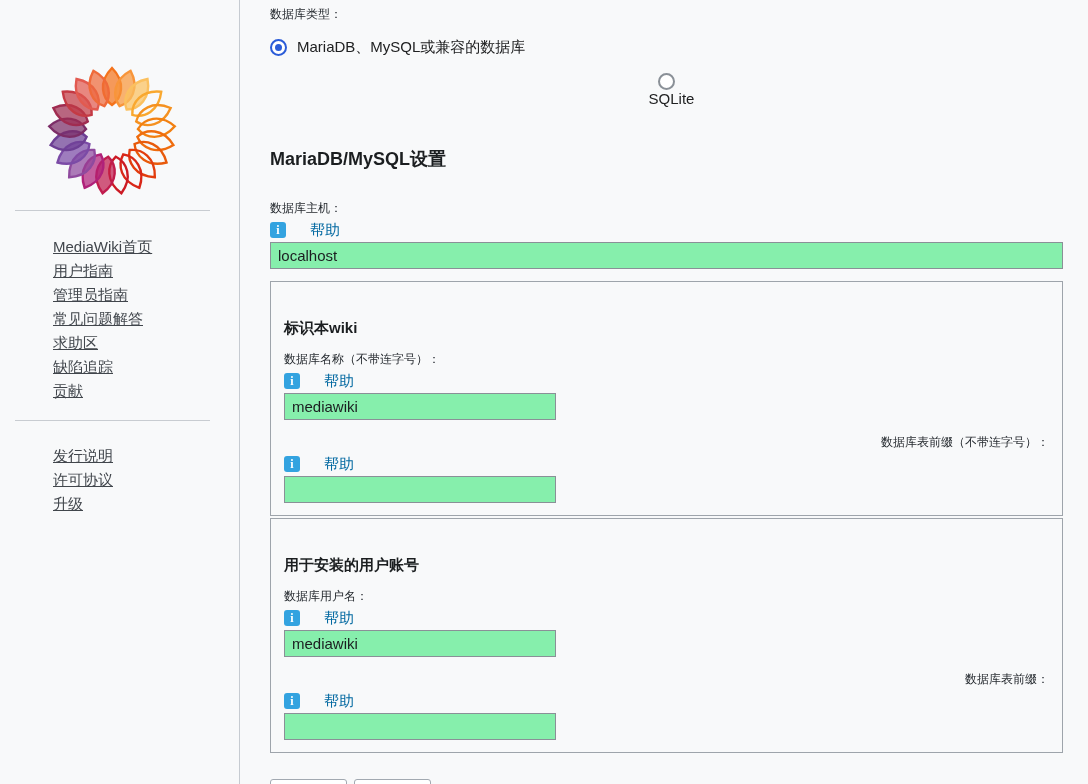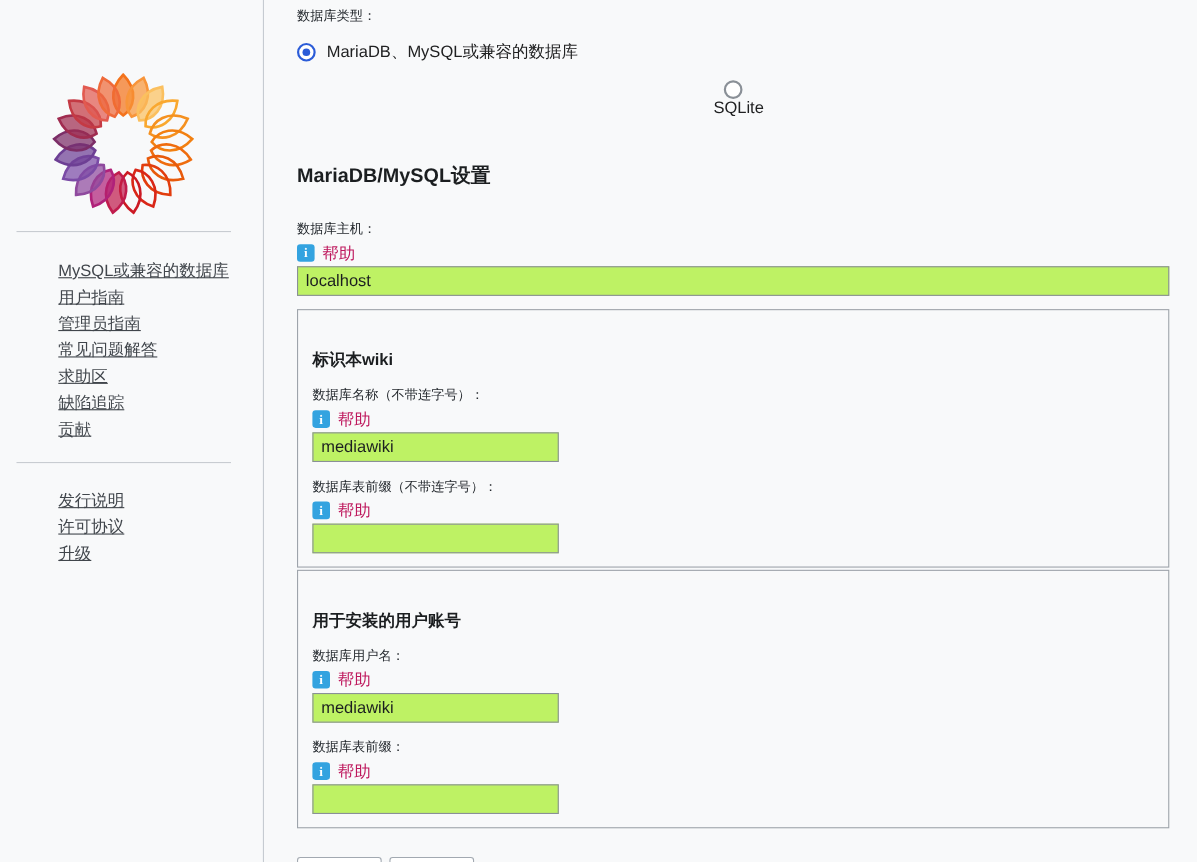--- a/index.html
+++ b/index.html
@@ -55,39 +55,39 @@
     margin:54px 0 0 0; font-size:18px; line-height:24px;
     font-weight:bold; color:#1b1e20;
   }
   .label-host { margin-top:27px; }
   .help-row { margin-top:3px; height:18px; display:flex; align-items:center; cursor:pointer; width:max-content; }
   .help-icon {
     width:16px; height:16px; border-radius:3px; background:#33a3e0;
     color:#fff; font-weight:bold; font-size:12px; line-height:16px;
     display:inline-block; text-align:center; font-family:"Liberation Serif",serif;
   }
-  .help-text { margin-left:7px; color:#be185d; }
+  .help-text { margin-left:24px; color:#0369a1; }
   input.text-input {
     display:block; margin-top:3px; height:27px; border:1px solid #8a9097;
-    background:#bef264; font-size:15px; padding:2px 7px; border-radius:0;
+    background:#86efac; font-size:15px; padding:2px 7px; border-radius:0;
     font-family:"Liberation Sans","DejaVu Sans",sans-serif; color:#1b1e20; outline:none;
   }
   .input-full { width:100%; }
-  .input-short { width:224px; }
+  .input-short { width:272px; }
   .ssl-row { margin-top:14px; display:flex; align-items:center; height:16px; }
   .ssl-row .choice-label { margin-left:9px; cursor:pointer; }
   .box {
     margin-top:12px; border:1px solid #9ea4ab; padding:12px 13px 12px 13px;
     background:transparent;
   }
   .box + .box { margin-top:2px; }
   .box-legend { font-weight:bold; font-size:15px; line-height:19px; color:#1b1e20;margin-top:24px; }
   .box .field-label { margin-top:12px; }
   .box .field-label + .field-label,
-  .mt7 { margin-top:7px; }
+  .mt7 { margin-top:7px;text-align:right; }
   .button-row { margin-top:26px; display:flex; gap:7px; }
   .btn {
     display:inline-block; padding:4px 13px; font-size:15px; font-weight:bold;
     line-height:20px; background:#fff; border:1px solid #a2a9b1; border-radius:3px;
     cursor:pointer; font-family:"Liberation Sans","DejaVu Sans",sans-serif;
   }
   .btn-back { color:#c5342b; }
   .btn-continue { color:#3060c8; }
 </style>
 </head>
@@ -114,21 +114,21 @@
         <path d="M0,-26 C10,-33 14,-49 0,-63 C-14,-49 -10,-33 0,-26 Z" transform="rotate(257.14285714285717)" stroke="#6d3f94" stroke-width="2.4" fill="#6d3f94" fill-opacity="0.72"></path>
         <path d="M0,-26 C10,-33 14,-49 0,-63 C-14,-49 -10,-33 0,-26 Z" transform="rotate(274.2857142857143)" stroke="#7c2d67" stroke-width="2.4" fill="#7c2d67" fill-opacity="0.72"></path>
         <path d="M0,-26 C10,-33 14,-49 0,-63 C-14,-49 -10,-33 0,-26 Z" transform="rotate(291.42857142857144)" stroke="#a02c50" stroke-width="2.4" fill="#a02c50" fill-opacity="0.72"></path>
         <path d="M0,-26 C10,-33 14,-49 0,-63 C-14,-49 -10,-33 0,-26 Z" transform="rotate(308.57142857142856)" stroke="#c43a44" stroke-width="2.4" fill="#c43a44" fill-opacity="0.72"></path>
         <path d="M0,-26 C10,-33 14,-49 0,-63 C-14,-49 -10,-33 0,-26 Z" transform="rotate(325.7142857142857)" stroke="#e25a50" stroke-width="2.4" fill="#e25a50" fill-opacity="0.72"></path>
         <path d="M0,-26 C10,-33 14,-49 0,-63 C-14,-49 -10,-33 0,-26 Z" transform="rotate(342.85714285714283)" stroke="#ef6a3a" stroke-width="2.4" fill="#ef6a3a" fill-opacity="0.72"></path>
       </svg>
   </div>
   <hr id="rule1" class="side-rule">
   <ul id="side-list-1" class="side-list">
-    <li><a>MySQL或兼容的数据库</a></li>
+    <li><a>MediaWiki首页</a></li>
     <li><a>用户指南</a></li>
     <li><a>管理员指南</a></li>
     <li><a>常见问题解答</a></li>
     <li><a>求助区</a></li>
     <li><a>缺陷追踪</a></li>
     <li><a>贡献</a></li>
   </ul>
   <hr id="rule2" class="side-rule">
   <ul id="side-list-2" class="side-list">
     <li><a>发行说明</a></li>

